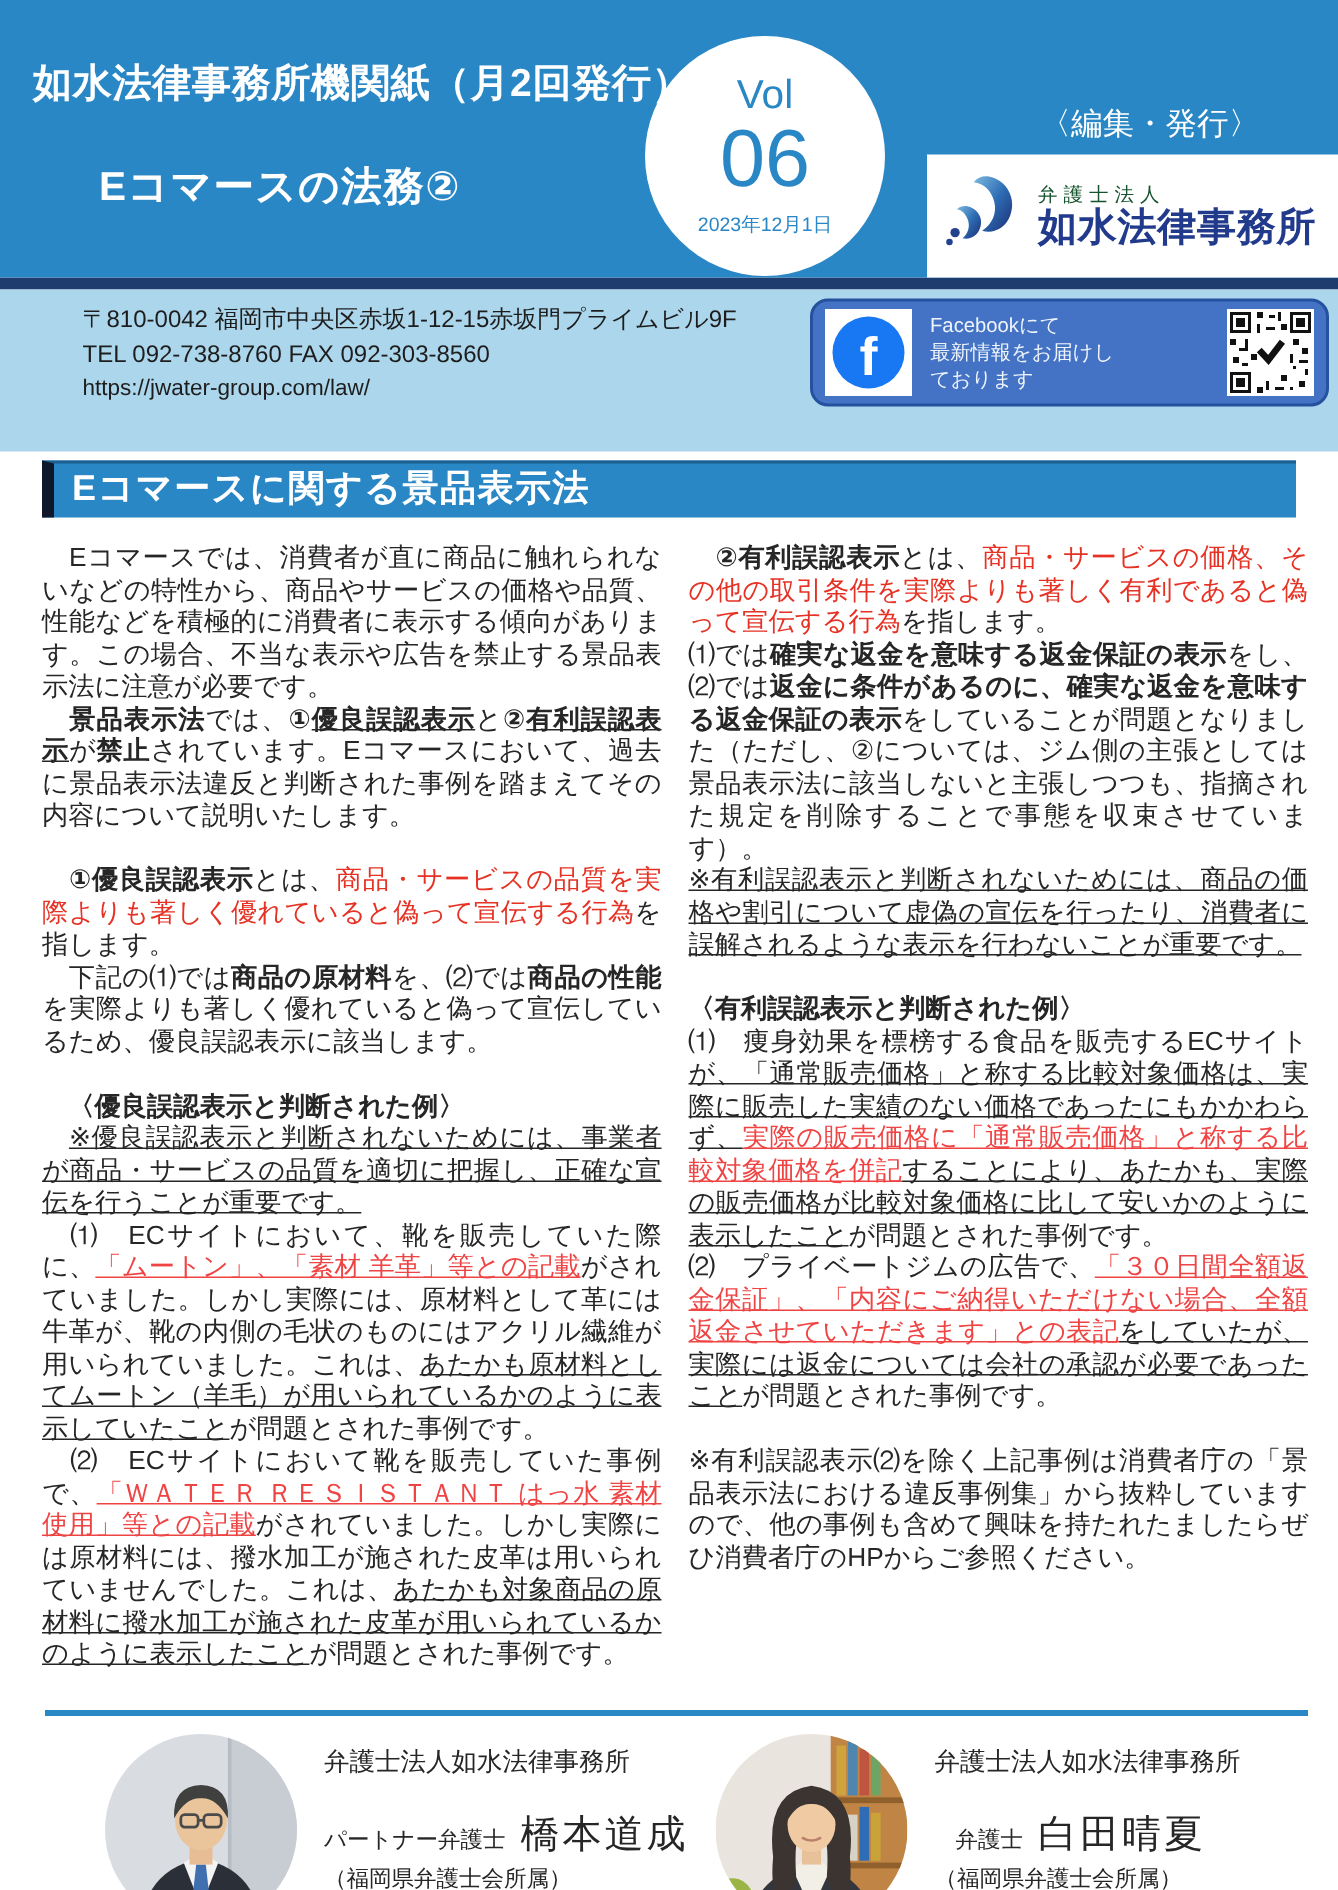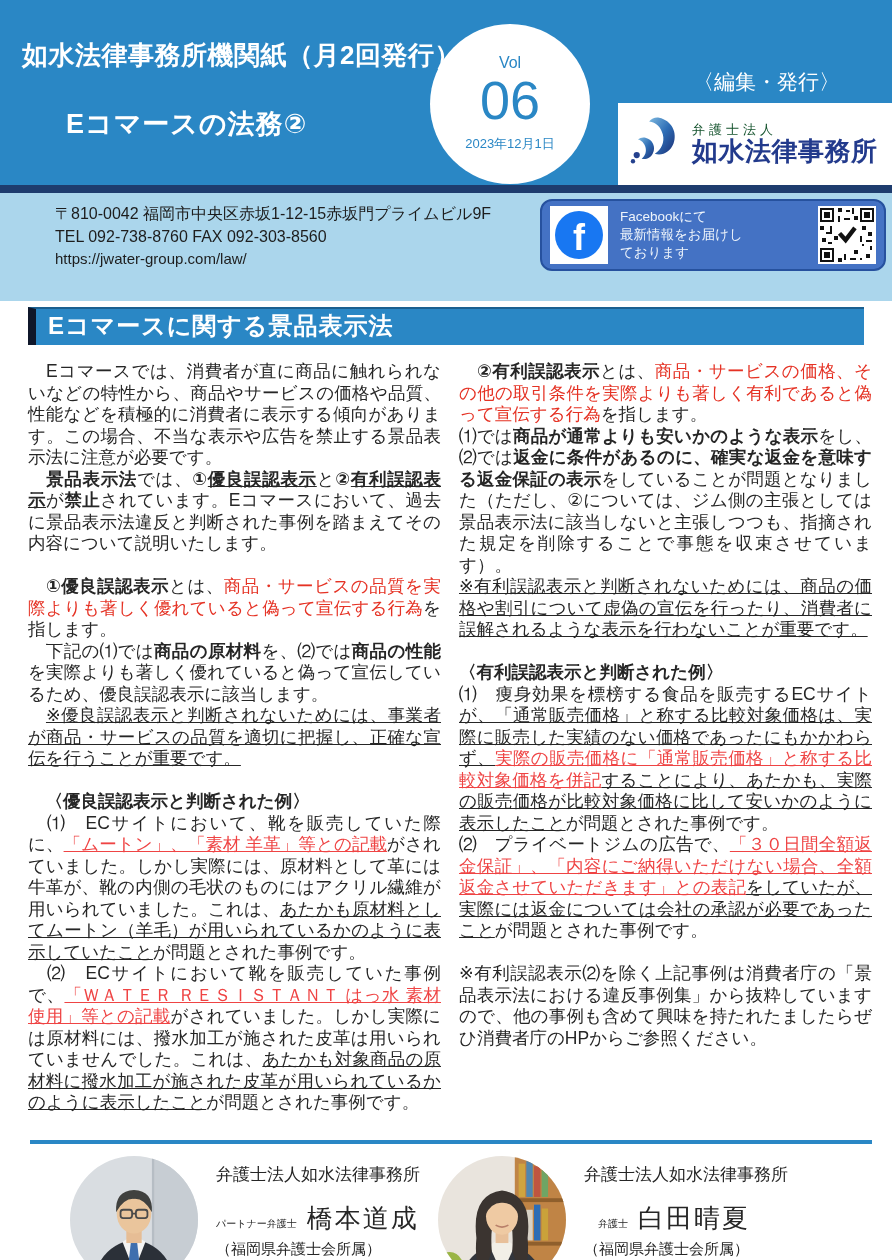--- a/index.html
+++ b/index.html
@@ -9,21 +9,21 @@
     color:#262626;overflow:hidden;
   }
   
   .masthead{position:relative;height:185px;background:#2a87c5;color:#fff;}
   .nl-title{position:absolute;left:22px;top:38px;font-size:26px;font-weight:bold;letter-spacing:.5px;}
   .issue-title{position:absolute;left:66px;top:106px;font-size:27px;font-weight:bold;letter-spacing:1px;}
   .vol-circle{
     position:absolute;left:430px;top:24px;width:160px;height:160px;border-radius:50%;
     background:#fff;color:#2a87c5;display:flex;flex-direction:column;align-items:center;justify-content:center;
   }
-  .vol-label{font-size:16px;line-height:1;margin-bottom:2px;}
+  .vol-label{font-size:27px;line-height:1;margin-bottom:2px;}
   .vol-number{font-size:54px;line-height:1;font-weight:normal;}
   .vol-date{font-size:13px;margin-top:8px;}
   .editor-label{position:absolute;left:693px;top:68px;font-size:21px;}
   .logo-box{
     position:absolute;left:618px;top:103px;width:274px;height:82px;background:#fff;
     display:flex;align-items:center;gap:8px;padding-left:10px;box-sizing:border-box;
   }
   .logo-text{display:flex;flex-direction:column;line-height:1.1;}
   .logo-small{font-size:13px;letter-spacing:4px;color:#14532d;}
   .logo-large{font-size:26px;font-weight:bold;color:#223a8c;letter-spacing:.5px;}
@@ -64,21 +64,21 @@
   .footer-rule{margin:4px 0 0 30px;width:842px;height:4px;background:#2a87c5;}
   .profiles{display:flex;padding-top:12px;}
   .profile{display:flex;gap:18px;align-items:flex-start;}
   .profile.p-left{margin-left:70px;}
   .profile.p-right{margin-left:18px;}
   .avatar{width:128px;height:128px;border-radius:50%;overflow:hidden;flex:0 0 auto;}
   .p-text{padding-top:6px;}
   .p-office{font-size:17px;line-height:1.5;}
   .role-name{display:flex;align-items:baseline;gap:10px;margin-top:2px;}
   .p-right .role-name{padding-left:14px;}
-  .p-role{font-size:10px;margin-top:27px;}
+  .p-role{font-size:15px;margin-top:27px;}
   .p-name{font-size:26px;letter-spacing:2px;}
   .p-bar{font-size:15px;line-height:1.5;margin-top:2px;}
   .p-cert{font-size:15px;line-height:1.5;}
 </style>
 </head>
 <body>
 
 <header class="masthead">
   <div class="nl-title">如水法律事務所機関紙（月2回発行）</div>
   <div class="issue-title">Eコマースの法務②</div>
@@ -179,28 +179,28 @@
 </div>
 
 <div class="section-bar">Eコマースに関する景品表示法</div>
 
 <main class="columns">
   <div class="col">
       <p class="para"><span>　Eコマースでは、消費者が直に商品に触れられないなどの特性から、商品やサービスの価格や品質、性能などを積極的に消費者に表示する傾向があります。この場合、不当な表示や広告を禁止する景品表示法に注意が必要です。</span></p>
       <p class="para"><span>　</span><span class="run-b">景品表示法</span><span>では、</span><span class="run-b">①</span><span class="run-bu">優良誤認表示</span><span>と</span><span class="run-b">②</span><span class="run-bu">有利誤認表示</span><span>が</span><span class="run-b">禁止</span><span>されています。Eコマースにおいて、過去に景品表示法違反と判断された事例を踏まえてその内容について説明いたします。</span></p>
       <p class="para sp"><span>　</span><span class="run-b">①優良誤認表示</span><span>とは、</span><span class="run-r">商品・サービスの品質を実際よりも著しく優れていると偽って宣伝する行為</span><span>を指します。</span></p>
       <p class="para"><span>　下記の⑴では</span><span class="run-b">商品の原材料</span><span>を、⑵では</span><span class="run-b">商品の性能</span><span>を実際よりも著しく優れていると偽って宣伝しているため、優良誤認表示に該当します。</span></p>
+      <p class="para sp"><span>　</span><span class="run-b">〈優良誤認表示と判断された例〉</span></p>
       <p class="para"><span>　</span><span class="run-u">※優良誤認表示と判断されないためには、事業者が商品・サービスの品質を適切に把握し、正確な宣伝を行うことが重要です。 </span></p>
-      <p class="para sp"><span>　</span><span class="run-b">〈優良誤認表示と判断された例〉</span></p>
       <p class="para"><span>　⑴　ECサイトにおいて、靴を販売していた際に、</span><span class="run-g">「ムートン」、「素材 羊革」等との記載</span><span>がされていました。しかし実際には、原材料として革には牛革が、靴の内側の毛状のものにはアクリル繊維が用いられていました。これは、</span><span class="run-u">あたかも原材料としてムートン（羊毛）が用いられているかのように表示していたこと</span><span>が問題とされた事例です。</span></p>
       <p class="para"><span>　⑵　ECサイトにおいて靴を販売していた事例で、</span><span class="run-g">「ＷＡＴＥＲ ＲＥＳＩＳＴＡＮＴ はっ水 素材使用」等との記載</span><span>がされていました。しかし実際には原材料には、撥水加工が施された皮革は用いられていませんでした。これは、</span><span class="run-u">あたかも対象商品の原材料に撥水加工が施された皮革が用いられているかのように表示したこと</span><span>が問題とされた事例です。</span></p>
     </div>
   <div class="col">
       <p class="para"><span>　</span><span class="run-b">②有利誤認表示</span><span>とは、</span><span class="run-r">商品・サービスの価格、その他の取引条件を実際よりも著しく有利であると偽って宣伝する行為</span><span>を指します。</span></p>
-      <p class="para"><span>⑴では</span><span class="run-b">商品が通常よりも安いかのような表示</span><span>をし、⑵では</span><span class="run-b">返金に条件があるのに、確実な返金を意味する返金保証の表示</span><span>をしていることが問題となりました（ただし、②については、ジム側の主張としては景品表示法に該当しないと主張しつつも、指摘された規定を削除することで事態を収束させています）。</span></p>
+      <p class="para"><span>⑴では</span><span class="run-b">確実な返金を意味する返金保証の表示</span><span>をし、⑵では</span><span class="run-b">返金に条件があるのに、確実な返金を意味する返金保証の表示</span><span>をしていることが問題となりました（ただし、②については、ジム側の主張としては景品表示法に該当しないと主張しつつも、指摘された規定を削除することで事態を収束させています）。</span></p>
       <p class="para"><span class="run-u">※有利誤認表示と判断されないためには、商品の価格や割引について虚偽の宣伝を行ったり、消費者に誤解されるような表示を行わないことが重要です。 </span></p>
       <p class="para sp"><span class="run-b">〈有利誤認表示と判断された例〉</span></p>
       <p class="para"><span>⑴　痩身効果を標榜する食品を販売するECサイト</span><span class="run-u">が、「通常販売価格」と称する比較対象価格は、実際に販売した実績のない価格であったにもかかわらず、</span><span class="run-g">実際の販売価格に「通常販売価格」と称する比較対象価格を併記</span><span class="run-u">することにより、あたかも、実際の販売価格が比較対象価格に比して安いかのように表示したこと</span><span>が問題とされた事例です。</span></p>
       <p class="para"><span>⑵　プライベートジムの広告で、</span><span class="run-g">「３０日間全額返金保証」、「内容にご納得いただけない場合、全額返金させていただきます」との表記</span><span class="run-u">をしていたが、実際には返金については会社の承認が必要であったこと</span><span>が問題とされた事例です。</span></p>
       <p class="para sp"><span>※有利誤認表示⑵を除く上記事例は消費者庁の「景品表示法における違反事例集」から抜粋していますので、他の事例も含めて興味を持たれたましたらぜひ消費者庁のHPからご参照ください。</span></p>
     </div>
 </main>
 
 <div class="footer-rule"></div>
 

